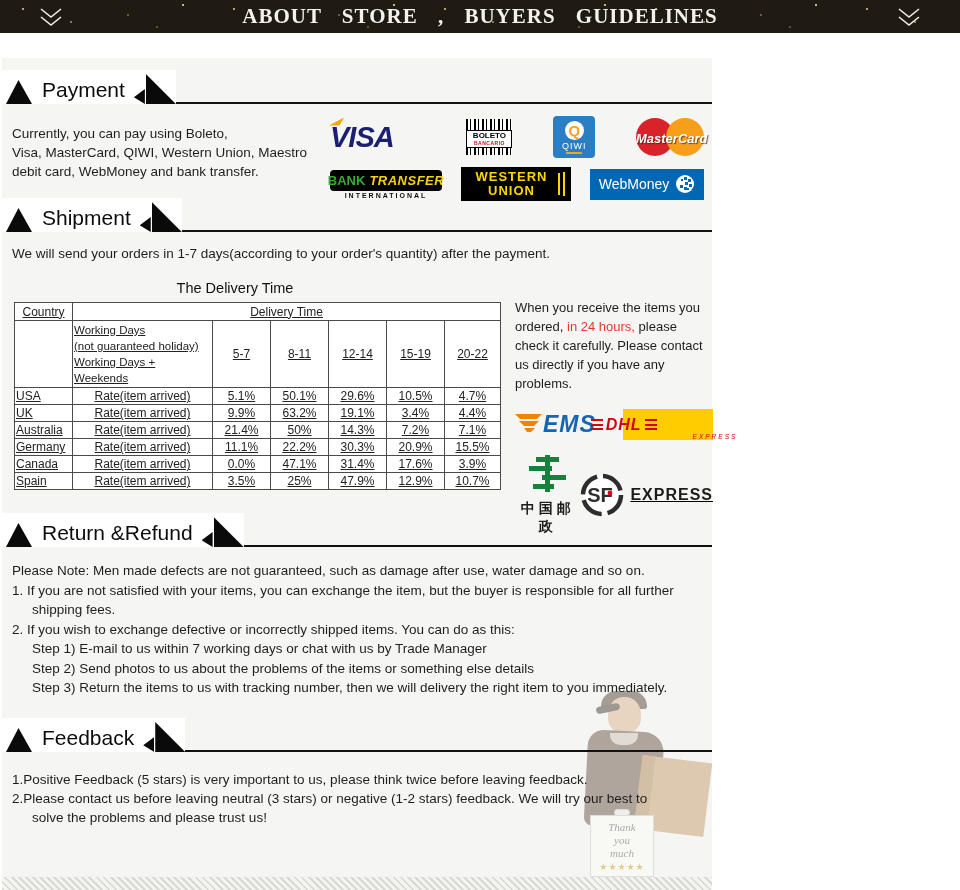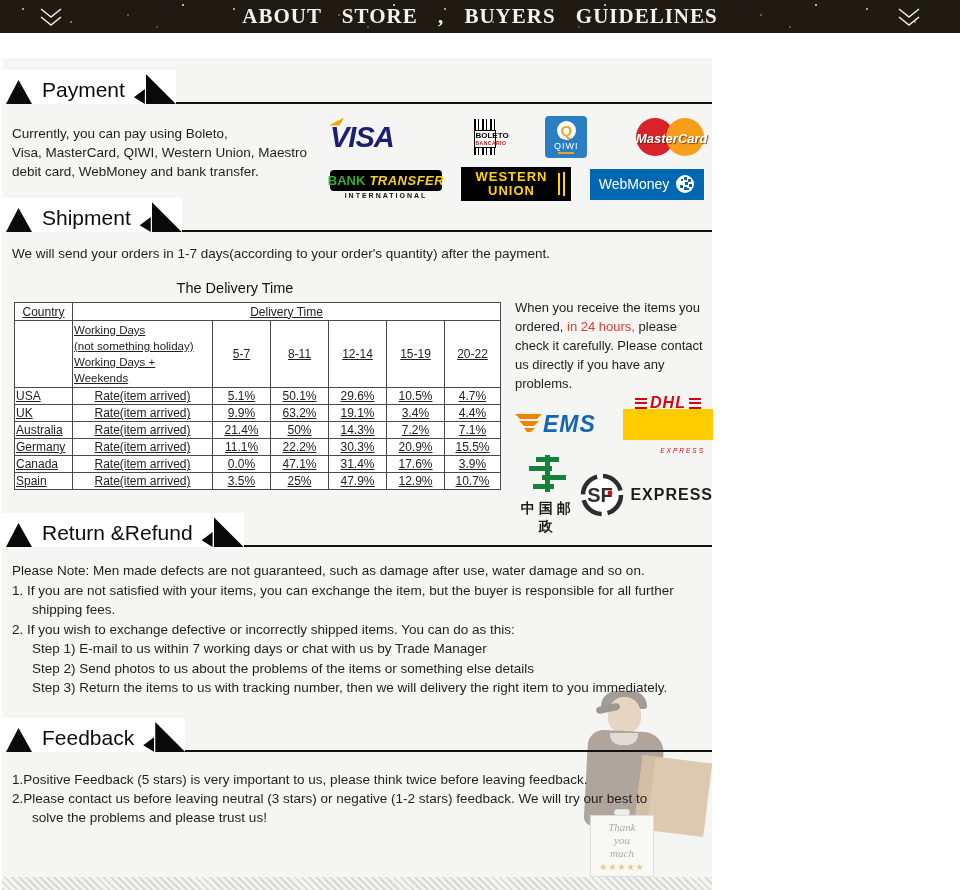--- a/index.html
+++ b/index.html
@@ -38,21 +38,21 @@
   
   .pay-body { position:absolute; left:0; top:52px; width:100%; display:flex; z-index:1; }
   .pay-text { width:318px; padding:14px 0 0 10px; font-size:13.5px; color:#1e1e1e; line-height:20px; }
   .pay-logos { flex:1; padding:6px 8px 0 10px; }
   .logo-row { display:flex; align-items:center; justify-content:space-between; }
   .logo-row.r2 { margin-top:9px; }
 
   .visa { position:relative; color:#1a1f71; font-size:29px; font-weight:bold; font-style:italic; letter-spacing:-1px; }
   .visa-flag { position:absolute; left:-1px; top:-3px; width:15px; height:8px; background:#f7a600; clip-path:polygon(0 100%,100% 0,70% 100%); }
 
-  .boleto { width:22px; text-align:center;margin-left:32px; }
+  .boleto { width:46px; text-align:center;margin-left:32px; }
   .barcode { height:11px; background:repeating-linear-gradient(90deg,#000 0 2px,#fff 2px 4px,#000 4px 5px,#fff 5px 8px); }
   .barcode.small { height:7px; }
   .boleto-box { border:1px solid #000; background:#fff; padding:1px 0; }
   .boleto-t1 { font-size:8px; font-weight:bold; color:#000; line-height:1.1; }
   .boleto-t2 { font-size:5px; font-weight:bold; color:#c11212; letter-spacing:.5px; line-height:1.1; }
 
   .qiwi { width:42px; height:42px; background:#2b7ec2; border-radius:4px; display:flex; flex-direction:column; align-items:center; justify-content:center; }
   .qiwi-circle { width:19px; height:19px; background:#fff; border-radius:50%; display:flex; align-items:center; justify-content:center;
     color:#f5a21f; font-weight:bold; font-size:15px; line-height:1; }
   .qiwi-label { color:#fff; font-size:9px; font-weight:normal; letter-spacing:1px; margin-top:2px; line-height:1; }
@@ -89,27 +89,27 @@
   .dtable tbody td:first-child { text-align:left; }
 
   .ship-right { position:absolute; left:513px; top:240px; width:198px; z-index:1; }
   .ship-note { font-size:13px; color:#1e1e1e; line-height:19px; }
   .note-red { color:#e03a34; }
   .carriers { margin-top:16px; }
   .car-row { display:flex; align-items:center; justify-content:space-between; margin-top:14px; }
 
   .ems { display:flex; align-items:center; }
   .ems-text { color:#1565b0; font-weight:bold; font-style:italic; font-size:23px; letter-spacing:1px; line-height:1; }
-  .dhl { width:90px; height:31px; background:#ffcc00; display:flex; flex-direction:column; align-items:center; justify-content:center;gap:36px; }
+  .dhl { width:90px; height:31px; background:#ffcc00; display:flex; align-items:center; justify-content:center;gap:36px; }
   .dhl-main { display:flex; align-items:center; gap:3px; color:#d40511; font-weight:bold; font-style:italic; font-size:16px; letter-spacing:1px; line-height:1; }
   .dhl-stripes { width:12px; height:11px; background:repeating-linear-gradient(180deg,#d40511 0 2px,transparent 2px 4.5px); }
   .dhl-sub { color:#d40511; font-style:italic; font-size:6.5px; letter-spacing:2px; align-self:flex-end; margin-right:8px; }
   .cnpost { text-align:center; }
   .cnpost-label { font-size:14px; font-weight:bold; color:#1c1c1c; letter-spacing:4px; margin-top:2px; }
-  .sf { display:flex; align-items:center; gap:6px; }
+  .sf { display:flex; align-items:center; gap:6px;text-decoration:underline; }
   .sf-label { font-size:16px; font-weight:bold; color:#1c1c1c; letter-spacing:1px; }
 
   
   .returns-lines { position:absolute; left:10px; top:503px; width:694px; z-index:1; }
   .returns-lines .bline { line-height:19.5px; }
   .feedback-lines { position:absolute; left:10px; top:712px; width:694px; z-index:1; }
 
   
   .courier { position:absolute; right:0; bottom:11px; width:168px; height:184px; z-index:0; opacity:.5; }
   .c-head { position:absolute; left:64px; top:2px; width:33px; height:36px; background:#dbb491; border-radius:48% 48% 42% 42%; }
@@ -243,21 +243,21 @@
       </colgroup>
       <thead>
         <tr>
           <th>Country</th>
           <th colspan="6">Delivery Time</th>
         </tr>
         <tr>
           <th></th>
           <th class="c-wd">
             <div>Working Days</div>
-            <div>(not something holiday)</div>
+            <div>(not guaranteed holiday)</div>
             <div>Working Days + Weekends</div>
           </th>
         <th>5-7</th>
             <th>8-11</th>
             <th>12-14</th>
             <th>15-19</th>
             <th>20-22</th>
           </tr>
       </thead>
       <tbody>

